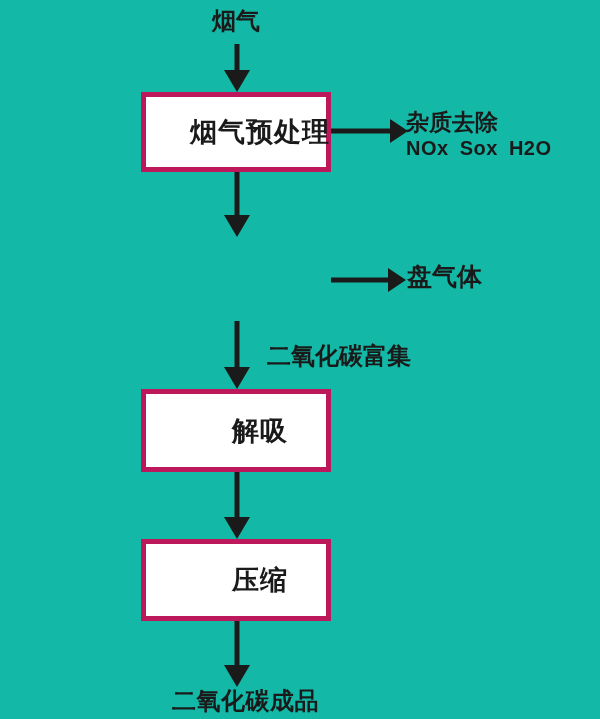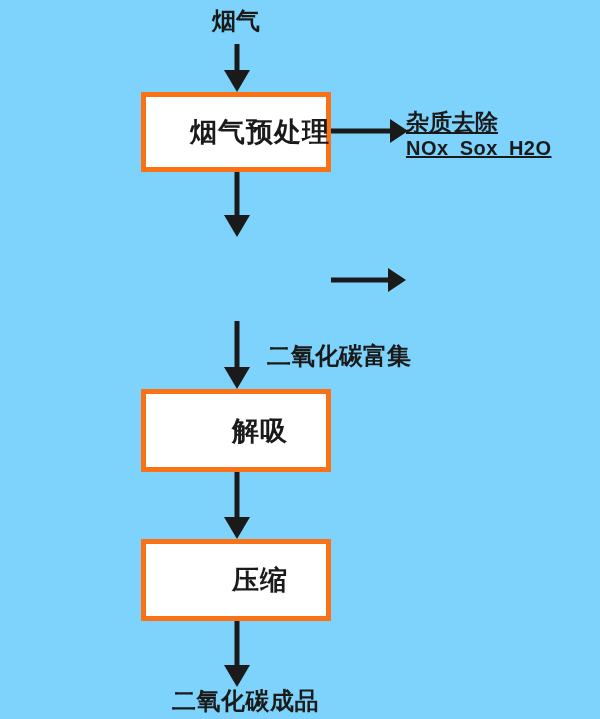--- a/index.html
+++ b/index.html
@@ -1,35 +1,35 @@
 <!DOCTYPE html>
 <html><head>
 <meta charset="utf-8">
 <style>
   * { margin: 0; padding: 0; box-sizing: border-box; }
   html, body { background: #ffffff; }
   #canvas {
     position: relative;
     width: 600px;
     height: 719px;
-    background: #7dd3fc;
+    background: #14b8a6;
     font-family: "Liberation Sans", "DejaVu Sans", sans-serif;
     color: #1a1a1a;
     overflow: hidden;
   }
   #arrow-layer {
     position: absolute;
     left: 0; top: 0;
     width: 600px; height: 719px;
   }
   .node {
     position: absolute;
     left: 141px;
     width: 190px;
-    border: 5px solid #f97316;
+    border: 5px solid #be185d;
     background: #ffffff;
     display: flex;
     align-items: center;
     justify-content: center;
     font-size: 27px;
     font-weight: 600;
     letter-spacing: 1px;
     white-space: nowrap;
     padding-left: 48px;
   }
@@ -41,21 +41,21 @@
     position: absolute;
     font-weight: 600;
     white-space: nowrap;
     line-height: 1.1;
   }
   .lbl-source {
     left: 136px; top: 8px; width: 200px;
     text-align: center;
     font-size: 24px;
   }
-  .lbl-branch1 { left: 406px; top: 110px; font-size: 23px; text-decoration: underline; }
+  .lbl-branch1 { left: 406px; top: 110px; font-size: 23px; }
   .lbl-branch1 .sub {
     display: block;
     font-size: 20px;
     font-weight: 700;
     word-spacing: 5px;
     margin-top: 2px;
     letter-spacing: 0.5px;
   }
   .lbl-branch2 { left: 407px; top: 263px; font-size: 25px; }
   .lbl-edge-a  { left: 267px; top: 343px; font-size: 24px; }
@@ -105,20 +105,21 @@
   <div class="node node-1">
     <span>烟气预处理</span>
   </div>
 
   <div class="lbl lbl-branch1">
     <span>杂质去除</span>
     <span class="sub">NOx Sox H2O</span>
   </div>
 
 
+  <div class="lbl lbl-branch2">盘气体</div>
 
   <div class="lbl lbl-edge-a">二氧化碳富集</div>
 
   <div class="node node-3">
     <span>解吸</span>
   </div>
 
 
   <div class="node node-4">
     <span>压缩</span>

